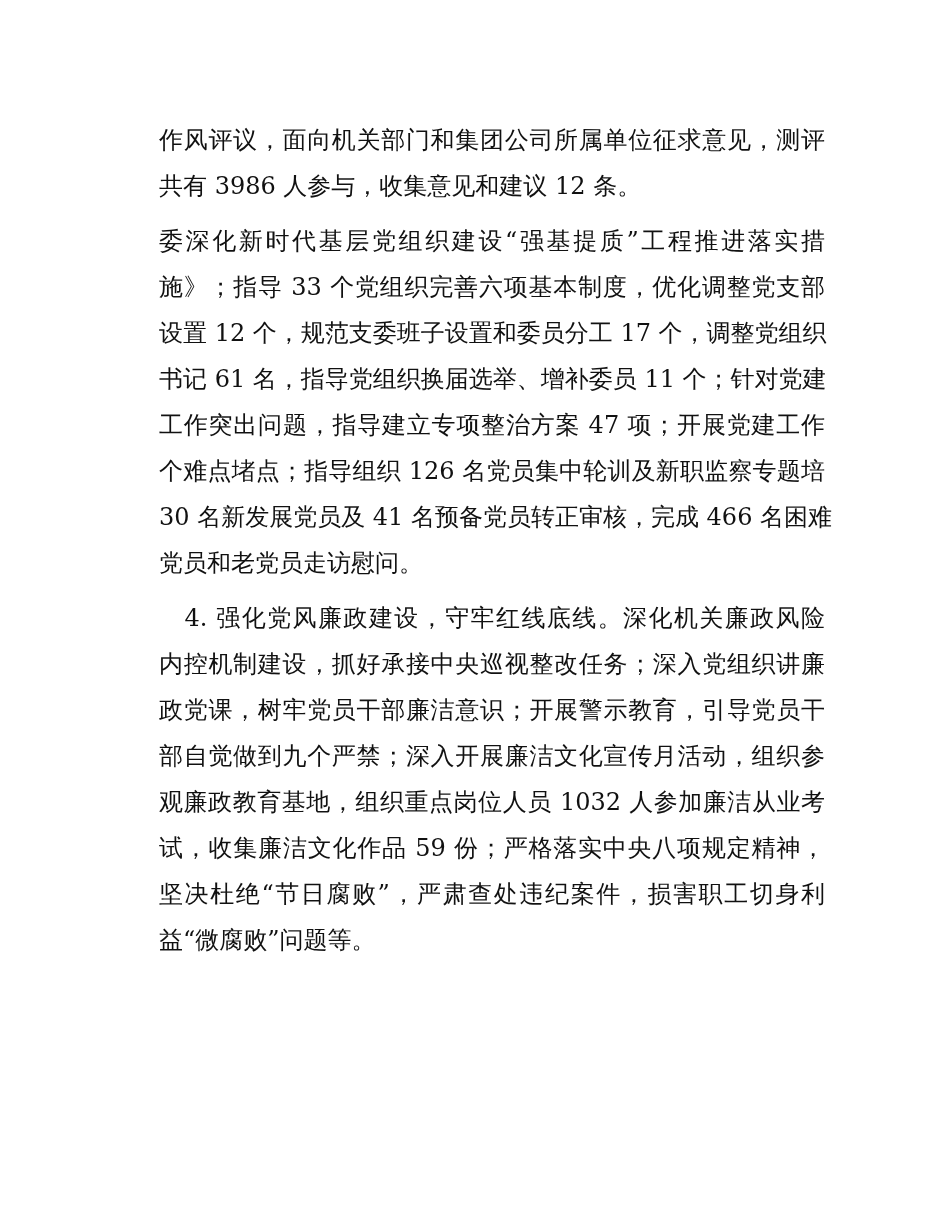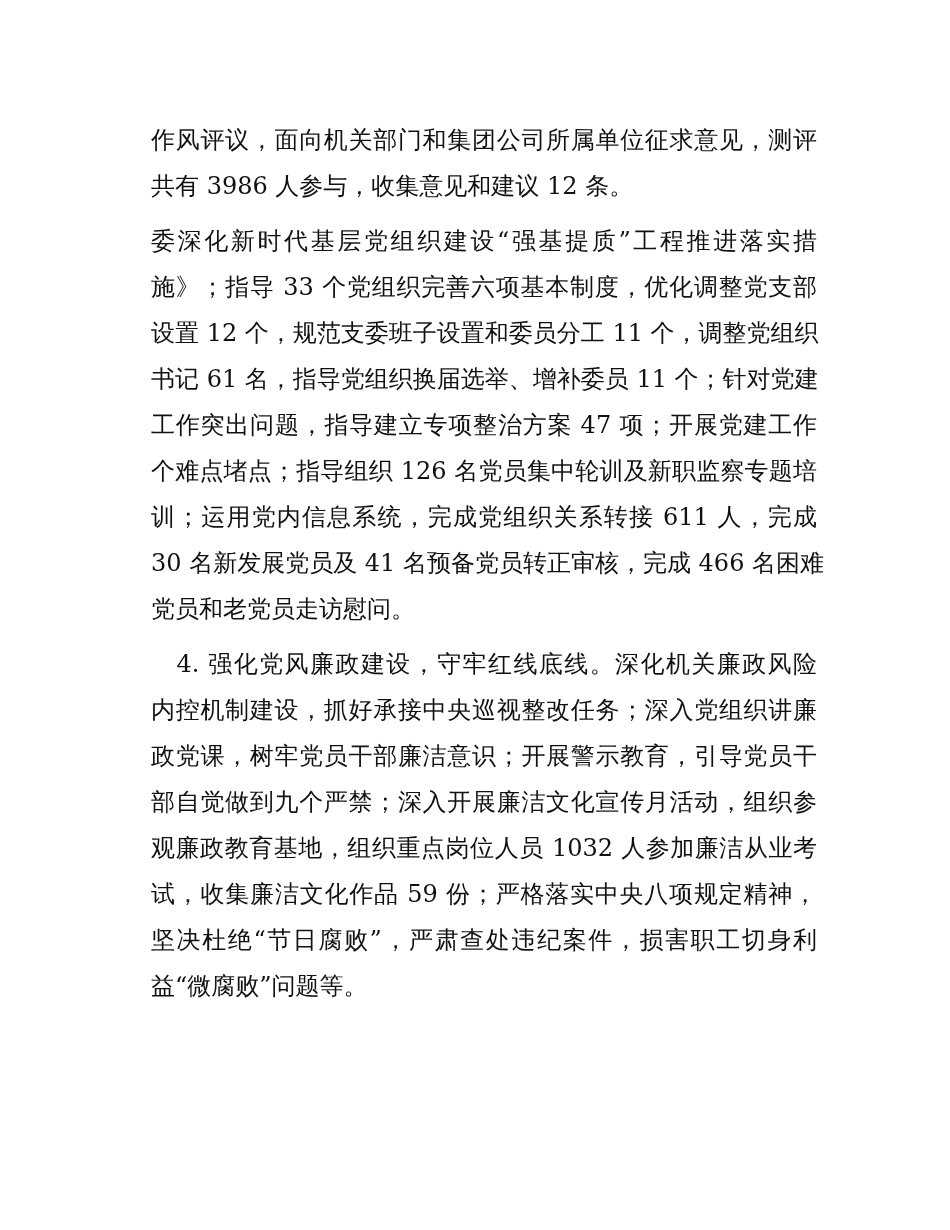--- a/index.html
+++ b/index.html
@@ -10,21 +10,21 @@
   body {
     width: 950px;
     height: 1230px;
     position: relative;
     overflow: hidden;
     font-family: "DejaVu Serif", "Liberation Serif", serif;
     color: #111111;
   }
   .page {
     position: absolute;
-    left: 151px;
+    left: 159px;
     top: 117px;
     width: 666px;
   }
   .para {
     margin: 0;
   }
   .line {
     display: block;
     height: 46px;
     line-height: 46px;
@@ -47,25 +47,24 @@
 <div class="page">
 
   <div class="para">
     <span class="line">作风评议，面向机关部门和集团公司所属单位征求意见，测评</span>
     <span class="line last">共有 3986 人参与，收集意见和建议 12 条。</span>
   </div>
 
   <div class="para">
     <span class="line">委深化新时代基层党组织建设“强基提质”工程推进落实措</span>
     <span class="line">施》；指导 33 个党组织完善六项基本制度，优化调整党支部</span>
-    <span class="line">设置 12 个，规范支委班子设置和委员分工 11 个，调整党组织</span>
+    <span class="line">设置 12 个，规范支委班子设置和委员分工 17 个，调整党组织</span>
     <span class="line">书记 61 名，指导党组织换届选举、增补委员 11 个；针对党建</span>
     <span class="line">工作突出问题，指导建立专项整治方案 47 项；开展党建工作</span>
     <span class="line">个难点堵点；指导组织 126 名党员集中轮训及新职监察专题培</span>
-    <span class="line">训；运用党内信息系统，完成党组织关系转接 611 人，完成</span>
     <span class="line">30 名新发展党员及 41 名预备党员转正审核，完成 466 名困难</span>
     <span class="line last">党员和老党员走访慰问。</span>
   </div>
 
   <div class="para">
     <span class="line">　4. 强化党风廉政建设，守牢红线底线。深化机关廉政风险</span>
     <span class="line">内控机制建设，抓好承接中央巡视整改任务；深入党组织讲廉</span>
     <span class="line">政党课，树牢党员干部廉洁意识；开展警示教育，引导党员干</span>
     <span class="line">部自觉做到九个严禁；深入开展廉洁文化宣传月活动，组织参</span>
     <span class="line">观廉政教育基地，组织重点岗位人员 1032 人参加廉洁从业考</span>

